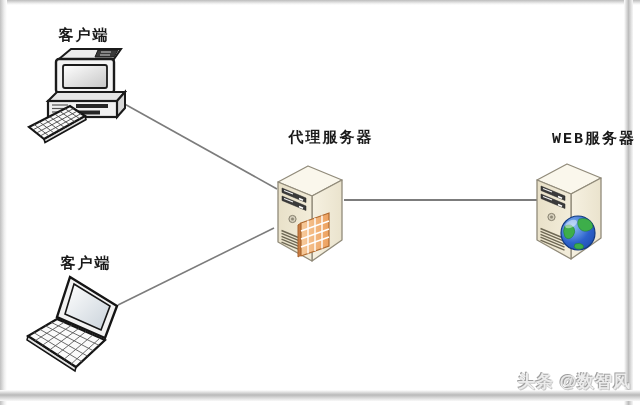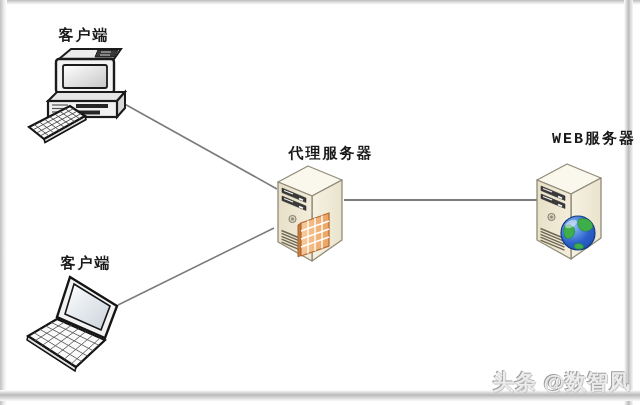--- a/index.html
+++ b/index.html
@@ -24,21 +24,21 @@
 
   .node-label{
     position:absolute;text-align:center;color:#1a1a1a;
     font-family:Liberation Mono, monospace;
     font-weight:bold;font-size:15px;letter-spacing:2px;white-space:nowrap;
   }
 
   .watermark{
     position:absolute;top:371px;right:9px;height:22px;line-height:22px;
     font-family:"Liberation Sans","DejaVu Sans",sans-serif;
-    font-weight:bold;font-size:21px;letter-spacing:1px;white-space:nowrap;
+    font-weight:bold;font-size:17px;letter-spacing:1px;white-space:nowrap;
     color:#ececec;
     text-shadow:-1px -1px 0 #9e9e9e, 1px 1px 0 #c9c9c9, 0 0 1px #ababab;
   }
 </style>
 </head>
 <body>
 
 <div class="screen">
 
   <svg class="lines-layer" viewBox="0 0 640 405" xmlns="http://www.w3.org/2000/svg">
@@ -118,21 +118,21 @@
       <line x1="9.8" y1="58.6" x2="57.8" y2="87.6"></line>
       <line x1="40.2" y1="48.2" x2="11.2" y2="66.7"></line>
       <line x1="47.4" y1="51.3" x2="18.4" y2="71.3"></line>
       <line x1="54.6" y1="54.5" x2="25.6" y2="76.0"></line>
       <line x1="61.8" y1="57.6" x2="32.8" y2="80.7"></line>
       <line x1="69.0" y1="60.8" x2="40.0" y2="85.3"></line>
       <line x1="76.2" y1="63.9" x2="47.2" y2="90.0"></line>
     </g>
   </svg>
 
-  <div class="node-label" style="left:278px;top:144px;width:106px;text-align:center;">代理服务器</div>
+  <div class="node-label" style="left:278px;top:128px;width:106px;text-align:center;">代理服务器</div>
   <svg class="node-icon" style="left:272px;top:162px;" width="76" height="100" viewBox="0 0 76 100" xmlns="http://www.w3.org/2000/svg">
     <defs>
       <linearGradient id="gFront" x1="0" y1="0" x2="1" y2="0.3">
         <stop offset="0" stop-color="#e7dfc6"></stop>
           <stop offset="1" stop-color="#f2ecd9"></stop>
       </linearGradient>
       <linearGradient id="gSide" x1="0" y1="0" x2="1" y2="0">
         <stop offset="0" stop-color="#f6f1e1"></stop>
           <stop offset="1" stop-color="#eae3cd"></stop>
       </linearGradient>

